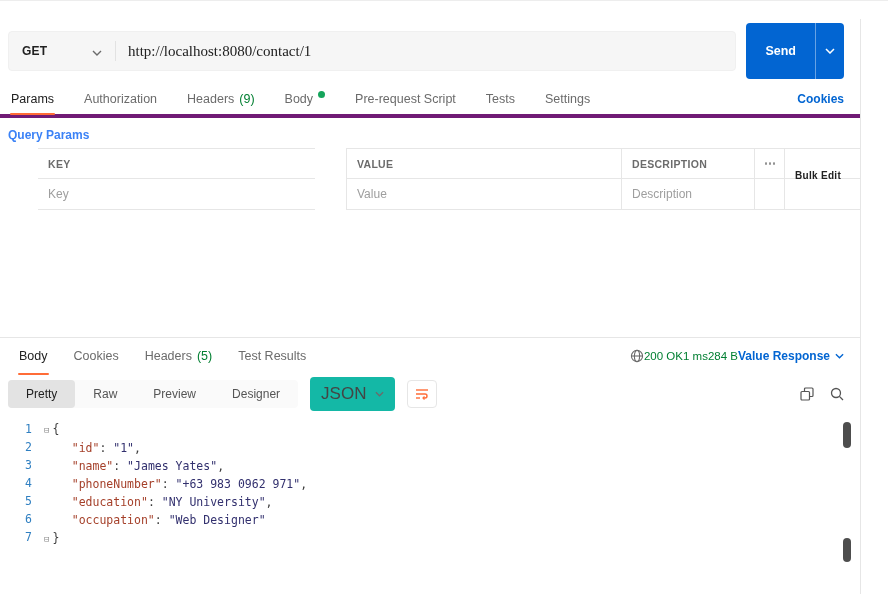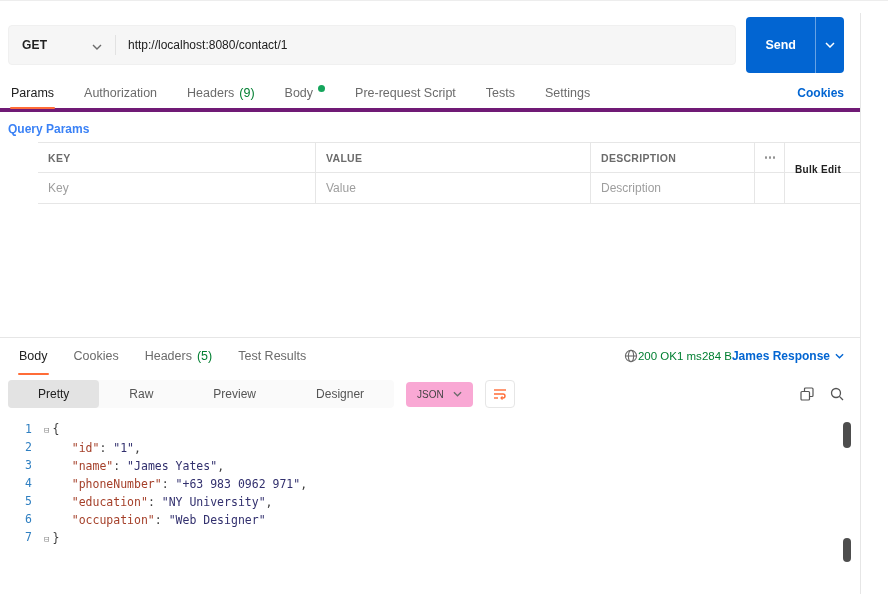--- a/index.html
+++ b/index.html
@@ -1,27 +1,27 @@
 <!DOCTYPE html>
 <html><head>
 <meta charset="utf-8">
 <style>
   * { box-sizing: border-box; margin: 0; padding: 0; }
   body { background:#fff; font-family:"Liberation Sans", sans-serif; }
   .app { position:relative; width:888px; height:594px; background:#fff; overflow:hidden; border-top:1px solid #ededed; }
-  .main { position:absolute; left:0; top:12px; bottom:0; width:861px; border-right:1px solid #e6e6e6; display:flex; flex-direction:column; background:#fff; }
+  .main { position:absolute; left:0; top:18px; bottom:0; width:861px; border-right:1px solid #e6e6e6; display:flex; flex-direction:column; background:#fff; }
   .right-rail { position:absolute; right:0; top:0; bottom:0; width:27px; background:#fff; }
 
   
   .request-bar { display:flex; align-items:center; gap:10px; padding:12px 16px 12px 8px; height:64px; flex:0 0 auto; }
   .url-box { flex:1; display:flex; align-items:stretch; background:#f6f6f6; border:1px solid #f0f0f0; border-radius:4px; height:40px; }
   .method { display:flex; align-items:center; justify-content:space-between; width:106px; padding:0 13px; cursor:pointer; }
   .method-label { font-size:12px; font-weight:bold; color:#212121; letter-spacing:.2px; }
   .divider-v { width:1px; background:#e2e2e2; margin:9px 0; }
-  .url-input { flex:1; border:none; background:transparent; font-size:12px; color:#212121; padding:0 12px; outline:none; font-family:Liberation Sans, sans-serif; }
+  .url-input { flex:1; border:none; background:transparent; font-size:15px; color:#212121; padding:0 12px; outline:none; font-family:Liberation Serif, serif; }
 
   .send-btn { display:flex; align-items:stretch; height:56px; border-radius:4px; overflow:hidden; background:#0265d2; cursor:pointer; flex:0 0 auto; }
   .send-main { display:flex; align-items:center; padding:0 19px; color:#fff; font-size:12.5px; font-weight:bold; }
   .send-caret { display:flex; align-items:center; padding:0 9px; border-left:1px solid rgba(255,255,255,.4); }
 
   
   .req-tabs { display:flex; align-items:stretch; padding:0 16px 0 8px; border-bottom:4px solid #701a75; height:35px; flex:0 0 auto; }
   .tab { display:flex; align-items:center; gap:5px; padding:0 3px; margin-right:24px; font-size:12.5px; color:#6b6b6b; position:relative; cursor:pointer; white-space:nowrap; }
   .tab.active { color:#212121; }
   .tab.active::after { content:""; position:absolute; left:2px; right:2px; bottom:-1px; height:2px; background:#ff6c37; border-radius:2px; }
@@ -31,44 +31,44 @@
 
   .section-title { padding:10px 0 6px 8px; font-size:12px; color:#3b82f6; height:30px; font-weight:bold; flex:0 0 auto; }
 
   
   .prow { display:flex; height:31px; flex:0 0 auto; }
   .pcell { display:flex; align-items:center; padding:0 10px; font-size:10.5px; color:#6b6b6b; font-weight:bold; letter-spacing:.3px; }
   .prow.head .pcell { border-top:1px solid #e6e6e6; border-bottom:1px solid #e6e6e6; }
   .prow.data .pcell { border-bottom:1px solid #e6e6e6; font-weight:normal; }
   .pcell.gutter { width:38px; border:none !important; }
   .pcell.c-key { width:277px; }
-  .pcell.c-value { width:275px; border-left:1px solid #e6e6e6; }
+  .pcell.c-value { width:275px; border-left:1px solid #e6e6e6;margin-left:31px; }
   .pcell.c-desc { flex:1; border-left:1px solid #e6e6e6; }
   .pcell.c-more { width:30px; border-left:1px solid #e6e6e6; justify-content:center; gap:2px; }
   .pcell.c-bulk { width:76px; border-left:1px solid #e6e6e6; }
   .bulk-label { font-size:10px; font-weight:bold; color:#212121; cursor:pointer;margin-top:24px; }
   .mini-dot { width:3px; height:3px; border-radius:50%; border:1px solid #8c8c8c; }
   .pcell input { width:100%; border:none; background:transparent; font-size:12px; color:#212121; outline:none; font-family:inherit; }
   .pcell input::placeholder { color:#9e9e9e; }
 
   .spacer { flex:1; }
 
   
   .response { border-top:1px solid #e6e6e6; flex:0 0 257px; display:flex; flex-direction:column; }
   .resp-tabs { display:flex; align-items:stretch; padding:0 16px; height:36px; flex:0 0 auto; }
   .resp-tabs .tab { margin-right:20px; }
   .resp-right { margin-left:auto; display:flex; align-items:center; font-size:11.5px; align-self:center; }
   .status { color:#007f31; }
   .save-resp { color:#0265d2; font-weight:bold; font-size:12px; display:flex; align-items:center; gap:5px; cursor:pointer; }
 
   .resp-toolbar { display:flex; align-items:center; gap:12px; padding:0 16px 0 8px; height:40px; flex:0 0 auto; }
   .seg { display:flex; background:#fafafa; border-radius:4px; }
-  .seg-item { padding:7px 30px; font-size:12px; color:#555; border-radius:4px; cursor:pointer; }
+  .seg-item { padding:7px 18px; font-size:12px; color:#555; border-radius:4px; cursor:pointer; }
   .seg-item.active { background:#e3e3e3; color:#212121; }
-  .fmt { display:flex; align-items:center; gap:9px; background:#f9a8d4; padding:7px 11px; border-radius:4px; font-size:10px; color:#444; cursor:pointer; }
+  .fmt { display:flex; align-items:center; gap:9px; background:#14b8a6; padding:7px 11px; border-radius:4px; font-size:17px; color:#444; cursor:pointer; }
   .wrap-btn { width:30px; height:28px; border:1px solid #e6e6e6; border-radius:4px; display:flex; align-items:center; justify-content:center; cursor:pointer; }
   .toolbar-right { margin-left:auto; display:flex; align-items:center; gap:16px; }
   .icon-btn { display:flex; align-items:center; cursor:pointer; }
 
   
   .code { flex:1; display:flex; font-family:"DejaVu Sans Mono", monospace; font-size:11.5px; line-height:18px; padding-top:6px; position:relative; overflow:hidden; }
   .code-gutter { width:44px; text-align:right; padding-right:12px; color:#2f7fc1; user-select:none; }
   .code-content { flex:1; color:#212121; }
   .cl { white-space:pre; }
   .tk-k { color:#a5402a; }
@@ -190,21 +190,21 @@
             <svg width="14" height="14" viewBox="0 0 14 14" fill="none" stroke="#6b6b6b" stroke-width="1.1">
               <circle cx="7" cy="7" r="5.6"></circle>
                 <ellipse cx="7" cy="7" rx="2.6" ry="5.6"></ellipse>
                 <line x1="1.4" y1="7" x2="12.6" y2="7"></line>
             </svg>
           </span>
           <span class="status">200 OK</span>
           <span class="status">1 ms</span>
           <span class="status">284 B</span>
           <span class="save-resp">
-            <span>James Response</span>
+            <span>Value Response</span>
             <svg width="9" height="6" viewBox="0 0 10 6">
                 <path d="M1 1l4 4 4-4" stroke="#0265d2" stroke-width="1.5" fill="none"></path>
               </svg>
           </span>
         </div>
       </div>
 
       <div class="resp-toolbar">
         <div class="seg">
           <div class="seg-item active">Pretty</div>

